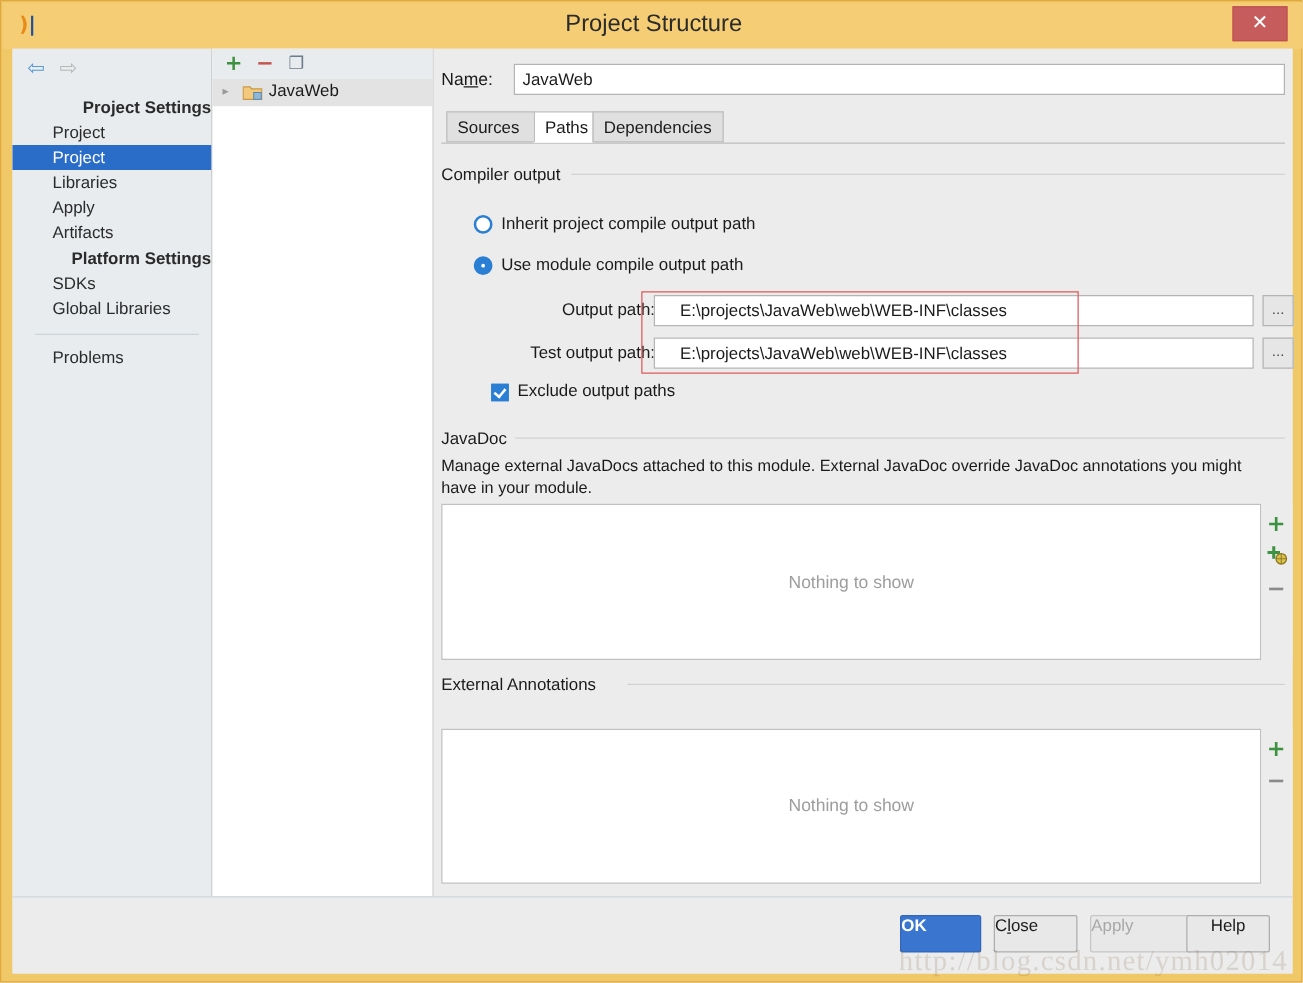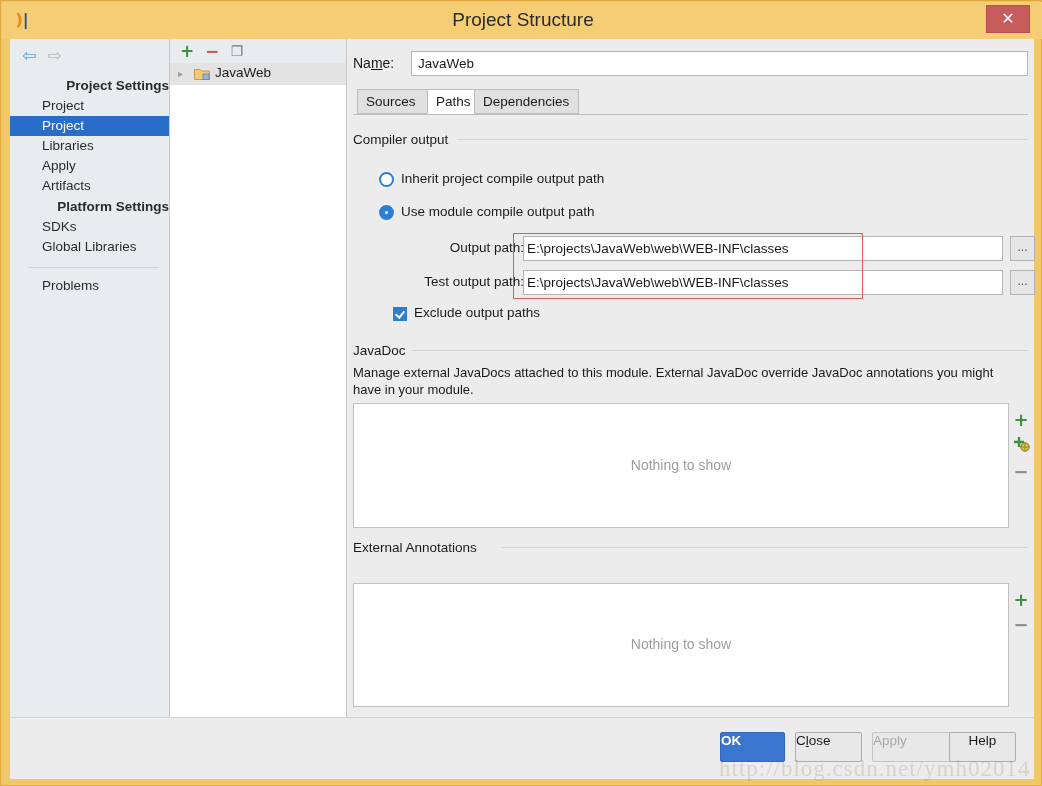--- a/index.html
+++ b/index.html
@@ -267,21 +267,21 @@
   }
   .path-input {
     position: absolute; top: 0;
     height: 25px;
     background: #ffffff;
     border: 1px solid #b4b4b4;
     box-sizing: border-box;
     font-family: "Liberation Sans", sans-serif;
     font-size: 13.5px;
     color: #1a1a1a;
-    padding: 0 3px;
+    padding: 0 20px;
     outline: none;
   }
   .browse-btn {
     position: absolute; top: 0;
     width: 25px; height: 25px;
     background: #e6e6e6;
     border: 1px solid #b4b4b4;
     box-sizing: border-box;
     font-size: 12px;
     line-height: 20px;

